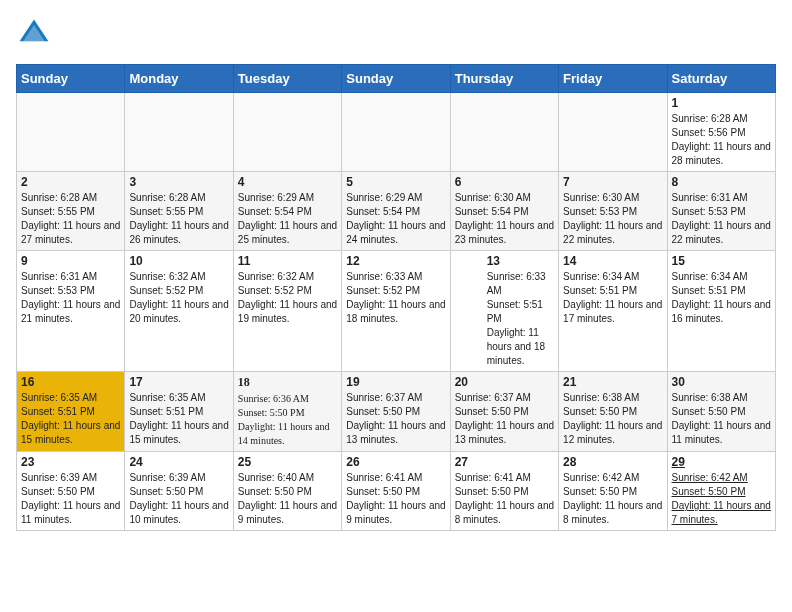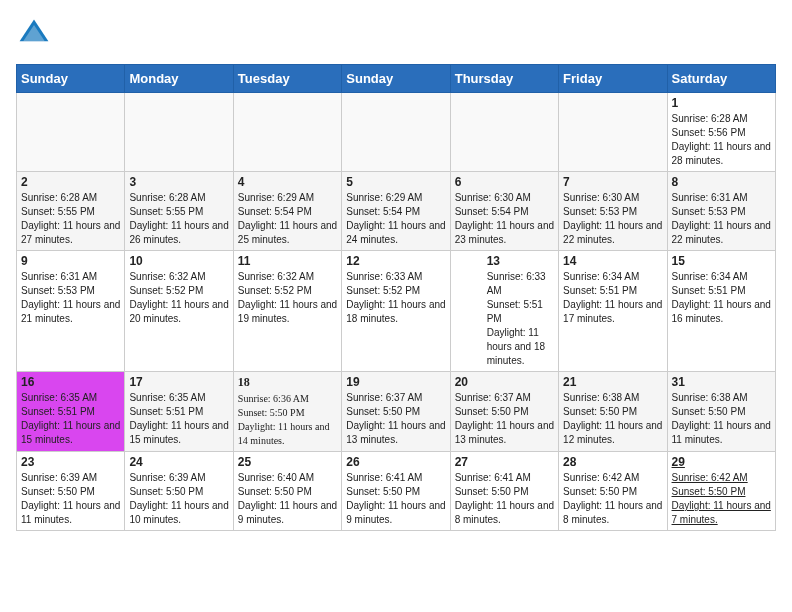--- a/index.html
+++ b/index.html
@@ -223,21 +223,21 @@
 Daylight: 11 hours and 17 minutes.</div>
         </td>
         <td style="background: rgb(255, 255, 255);">
           <span class="day-num">15</span>
           <div class="day-info" style="white-space: pre-line;">Sunrise: 6:34 AM
 Sunset: 5:51 PM
 Daylight: 11 hours and 16 minutes.</div>
         </td>
       </tr>
       <tr>
-        <td style="background: #d946ef;">
+        <td style="background: #eab308;">
           <span class="day-num">16</span>
           <div class="day-info" style="white-space: pre-line;">Sunrise: 6:35 AM
 Sunset: 5:51 PM
 Daylight: 11 hours and 15 minutes.</div>
         </td>
         <td style="background: rgb(245, 245, 245); margin-top: 20px;">
           <span class="day-num">17</span>
           <div class="day-info" style="white-space: pre-line;">Sunrise: 6:35 AM
 Sunset: 5:51 PM
 Daylight: 11 hours and 15 minutes.</div>
@@ -260,21 +260,21 @@
 Sunset: 5:50 PM
 Daylight: 11 hours and 13 minutes.</div>
         </td>
         <td style="background: rgb(245, 245, 245);">
           <span class="day-num">21</span>
           <div class="day-info" style="white-space: pre-line;">Sunrise: 6:38 AM
 Sunset: 5:50 PM
 Daylight: 11 hours and 12 minutes.</div>
         </td>
         <td style="background: rgb(245, 245, 245);">
-          <span class="day-num">31</span>
+          <span class="day-num">30</span>
           <div class="day-info" style="white-space: pre-line;">Sunrise: 6:38 AM
 Sunset: 5:50 PM
 Daylight: 11 hours and 11 minutes.</div>
         </td>
       </tr>
       <tr>
         <td style="background: rgb(255, 255, 255);">
           <span class="day-num">23</span>
           <div class="day-info" style="white-space: pre-line;">Sunrise: 6:39 AM
 Sunset: 5:50 PM

